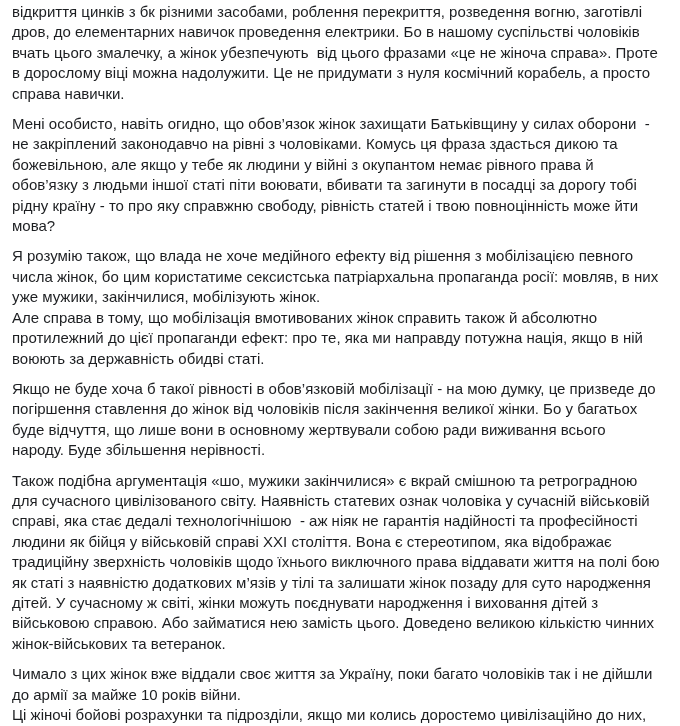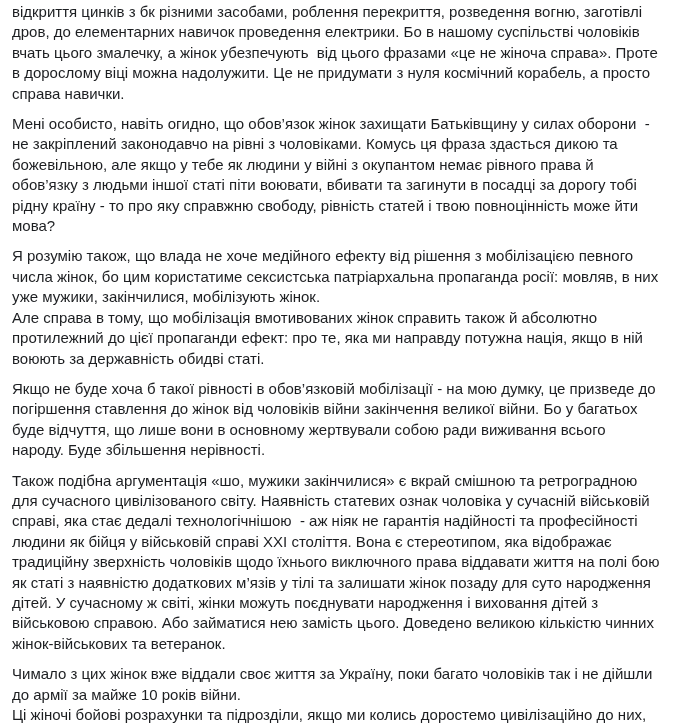--- a/index.html
+++ b/index.html
@@ -31,17 +31,17 @@
 </style>
 </head>
 <body style="background-color: rgb(255, 255, 255);">
 
 <div class="post-text-container" style="color: rgb(28, 30, 33);">
 
 <p class="para">відкриття цинків з бк різними засобами, роблення перекриття, розведення вогню, заготівлі дров, до елементарних навичок проведення електрики. Бо в нашому суспільстві чоловіків вчать цього змалечку, а жінок убезпечують  від цього фразами «це не жіноча справа». Проте в дорослому віці можна надолужити. Це не придумати з нуля космічний корабель, а просто справа навички.</p>
     <p class="para">Мені особисто, навіть огидно, що обов’язок жінок захищати Батьківщину у силах оборони  - не закріплений законодавчо на рівні з чоловіками. Комусь ця фраза здасться дикою та божевільною, але якщо у тебе як людини у війні з окупантом немає рівного права й обов’язку з людьми іншої статі піти воювати, вбивати та загинути в посадці за дорогу тобі рідну країну - то про яку справжню свободу, рівність статей і твою повноцінність може йти мова?</p>
     <p class="para">Я розумію також, що влада не хоче медійного ефекту від рішення з мобілізацією певного числа жінок, бо цим користатиме сексистська патріархальна пропаганда росії: мовляв, в них уже мужики, закінчилися, мобілізують жінок.
 Але справа в тому, що мобілізація вмотивованих жінок справить також й абсолютно протилежний до цієї пропаганди ефект: про те, яка ми направду потужна нація, якщо в ній воюють за державність обидві статі.</p>
-    <p class="para">Якщо не буде хоча б такої рівності в обов’язковій мобілізації - на мою думку, це призведе до погіршення ставлення до жінок від чоловіків війни закінчення великої війни. Бо у багатьох буде відчуття, що лише вони в основному жертвували собою ради виживання всього народу. Буде збільшення нерівності.</p>
+    <p class="para">Якщо не буде хоча б такої рівності в обов’язковій мобілізації - на мою думку, це призведе до погіршення ставлення до жінок від чоловіків після закінчення великої жінки. Бо у багатьох буде відчуття, що лише вони в основному жертвували собою ради виживання всього народу. Буде збільшення нерівності.</p>
     <p class="para">Також подібна аргументація «шо, мужики закінчилися» є вкрай смішною та ретроградною для сучасного цивілізованого світу. Наявність статевих ознак чоловіка у сучасній військовій справі, яка стає дедалі технологічнішою  - аж ніяк не гарантія надійності та професійності людини як бійця у військовій справі XXI століття. Вона є стереотипом, яка відображає традиційну зверхність чоловіків щодо їхнього виключного права віддавати життя на полі бою як статі з наявністю додаткових м’язів у тілі та залишати жінок позаду для суто народження дітей. У сучасному ж світі, жінки можуть поєднувати народження і виховання дітей з військовою справою. Або займатися нею замість цього. Доведено великою кількістю чинних жінок-військових та ветеранок.</p>
     <p class="para">Чимало з цих жінок вже віддали своє життя за Україну, поки багато чоловіків так і не дійшли до армії за майже 10 років війни.
 Ці жіночі бойові розрахунки та підрозділи, якщо ми колись доростемо цивілізаційно до них, мають носити імена цих полеглих за Україну видатних жінок. Так про них буде пам’ять і буде повага.</p>
   </div>
 
 </body></html>

